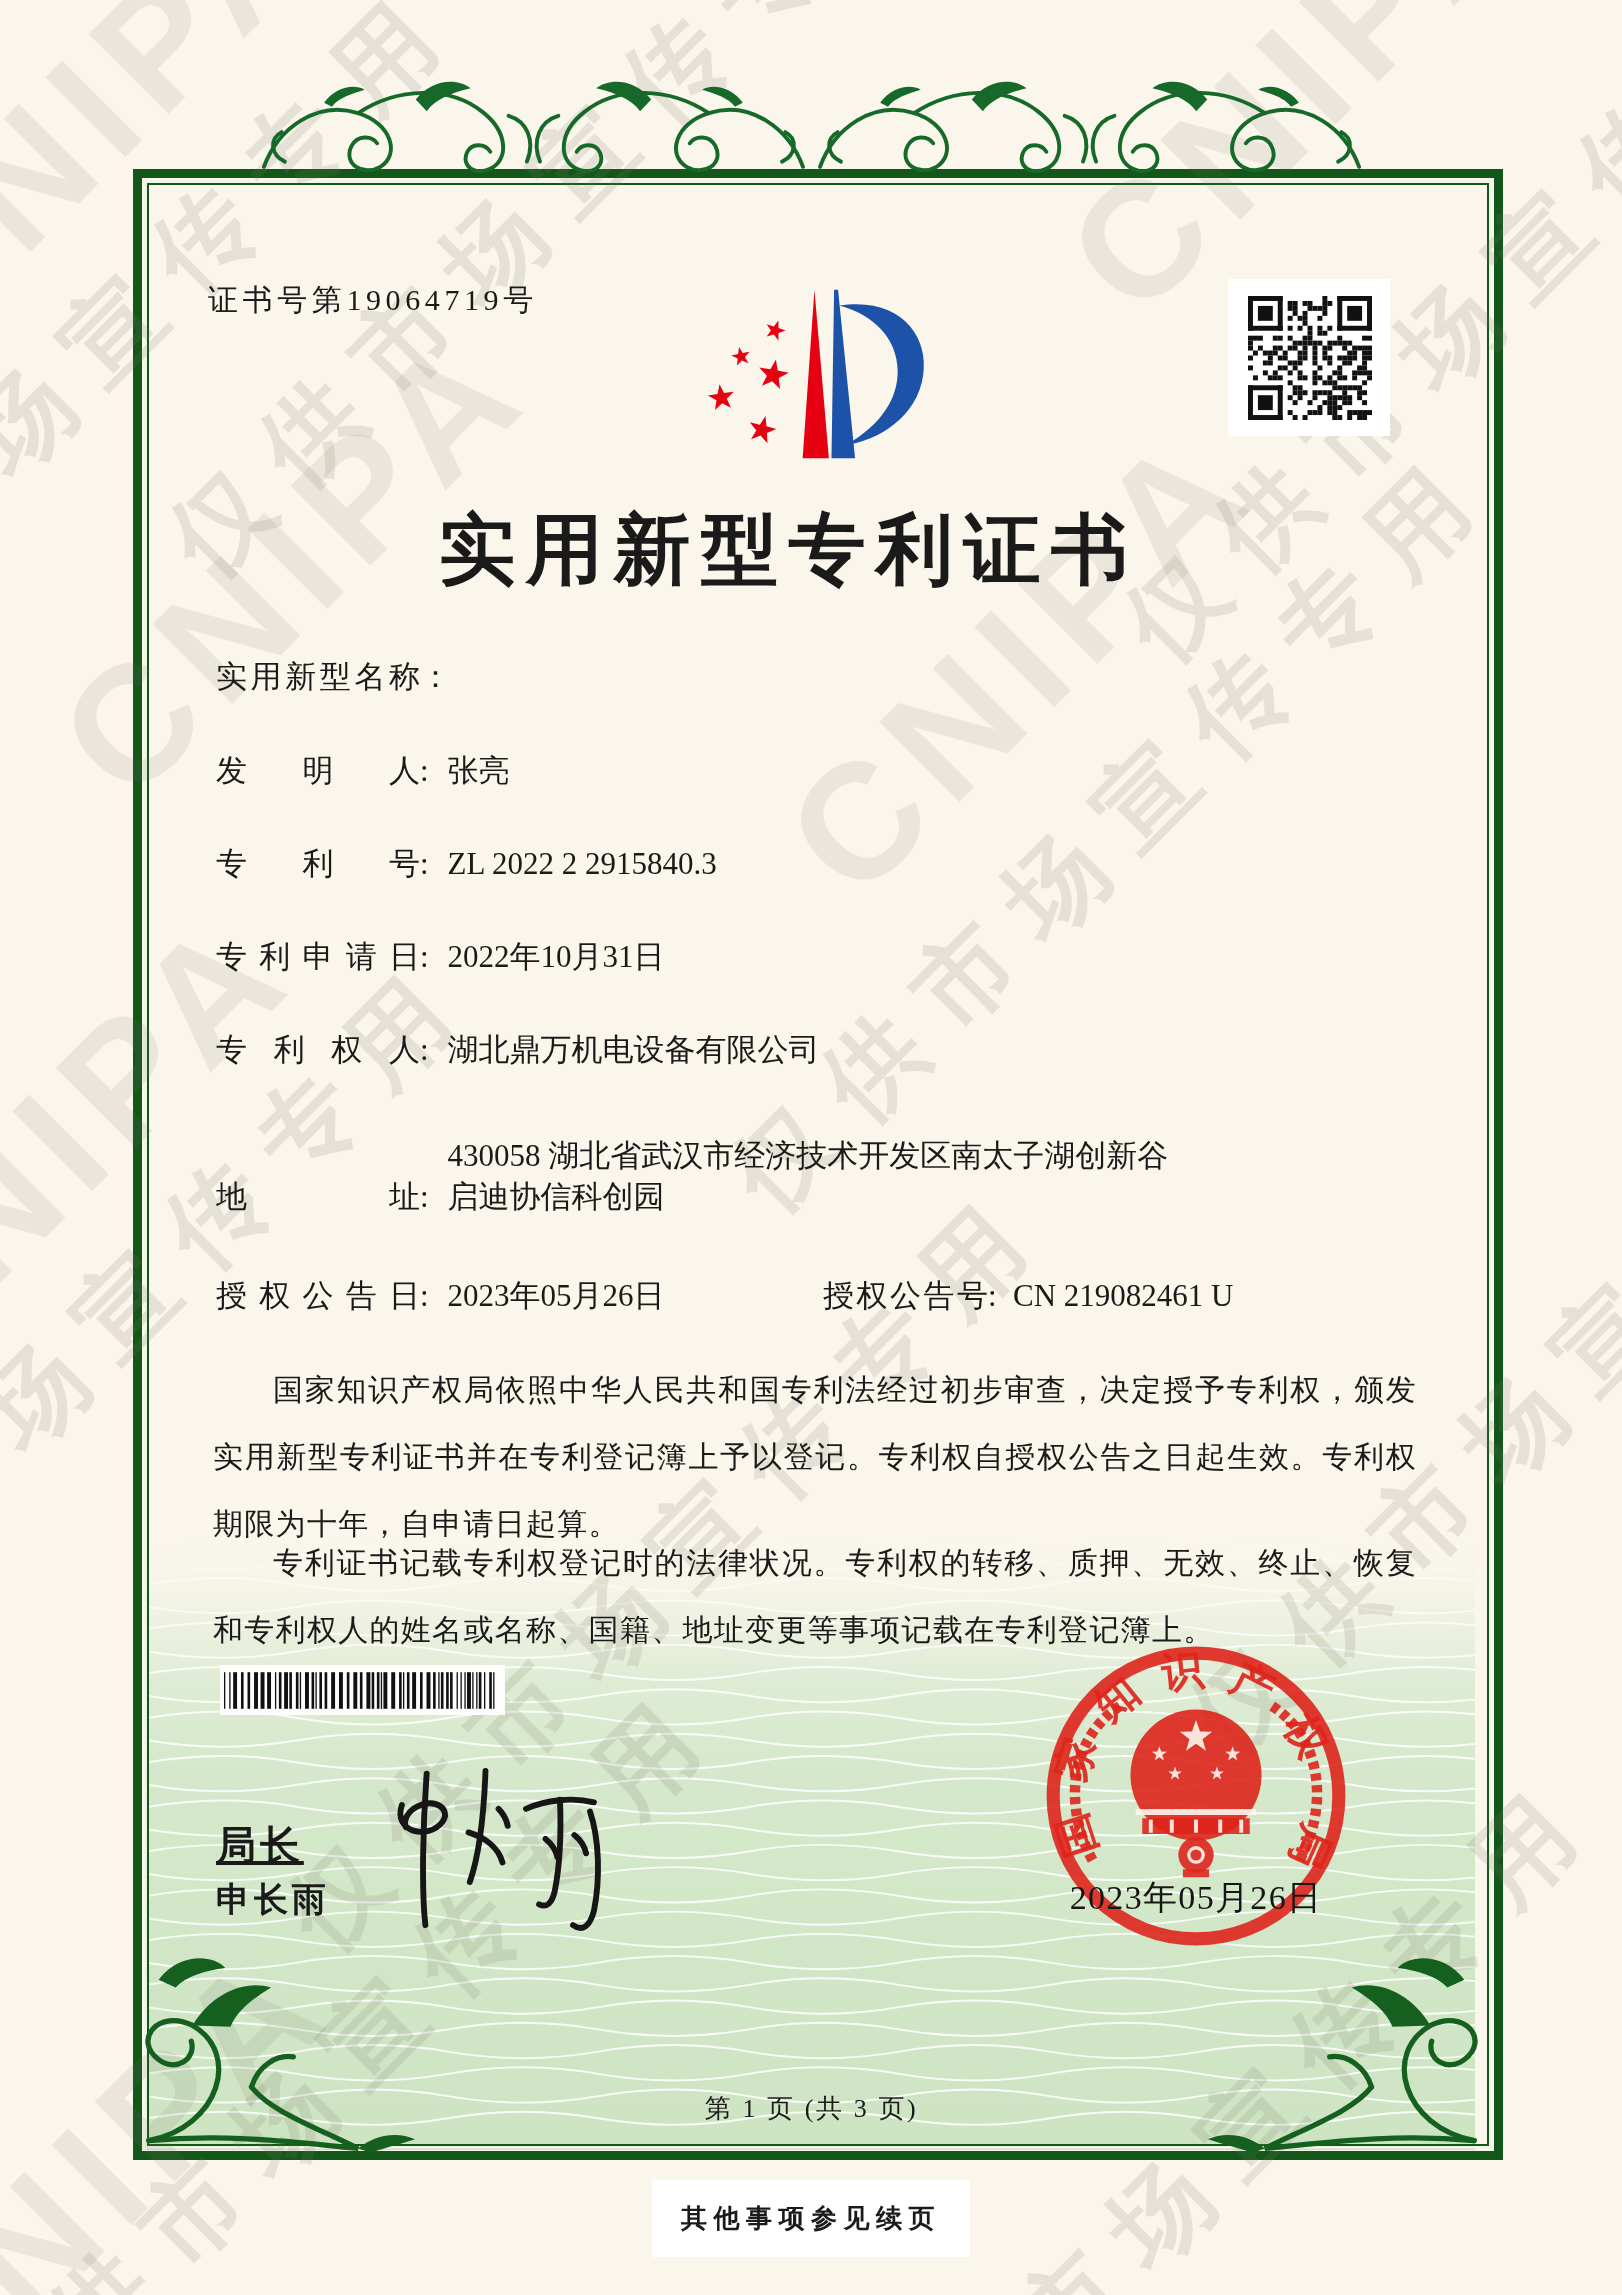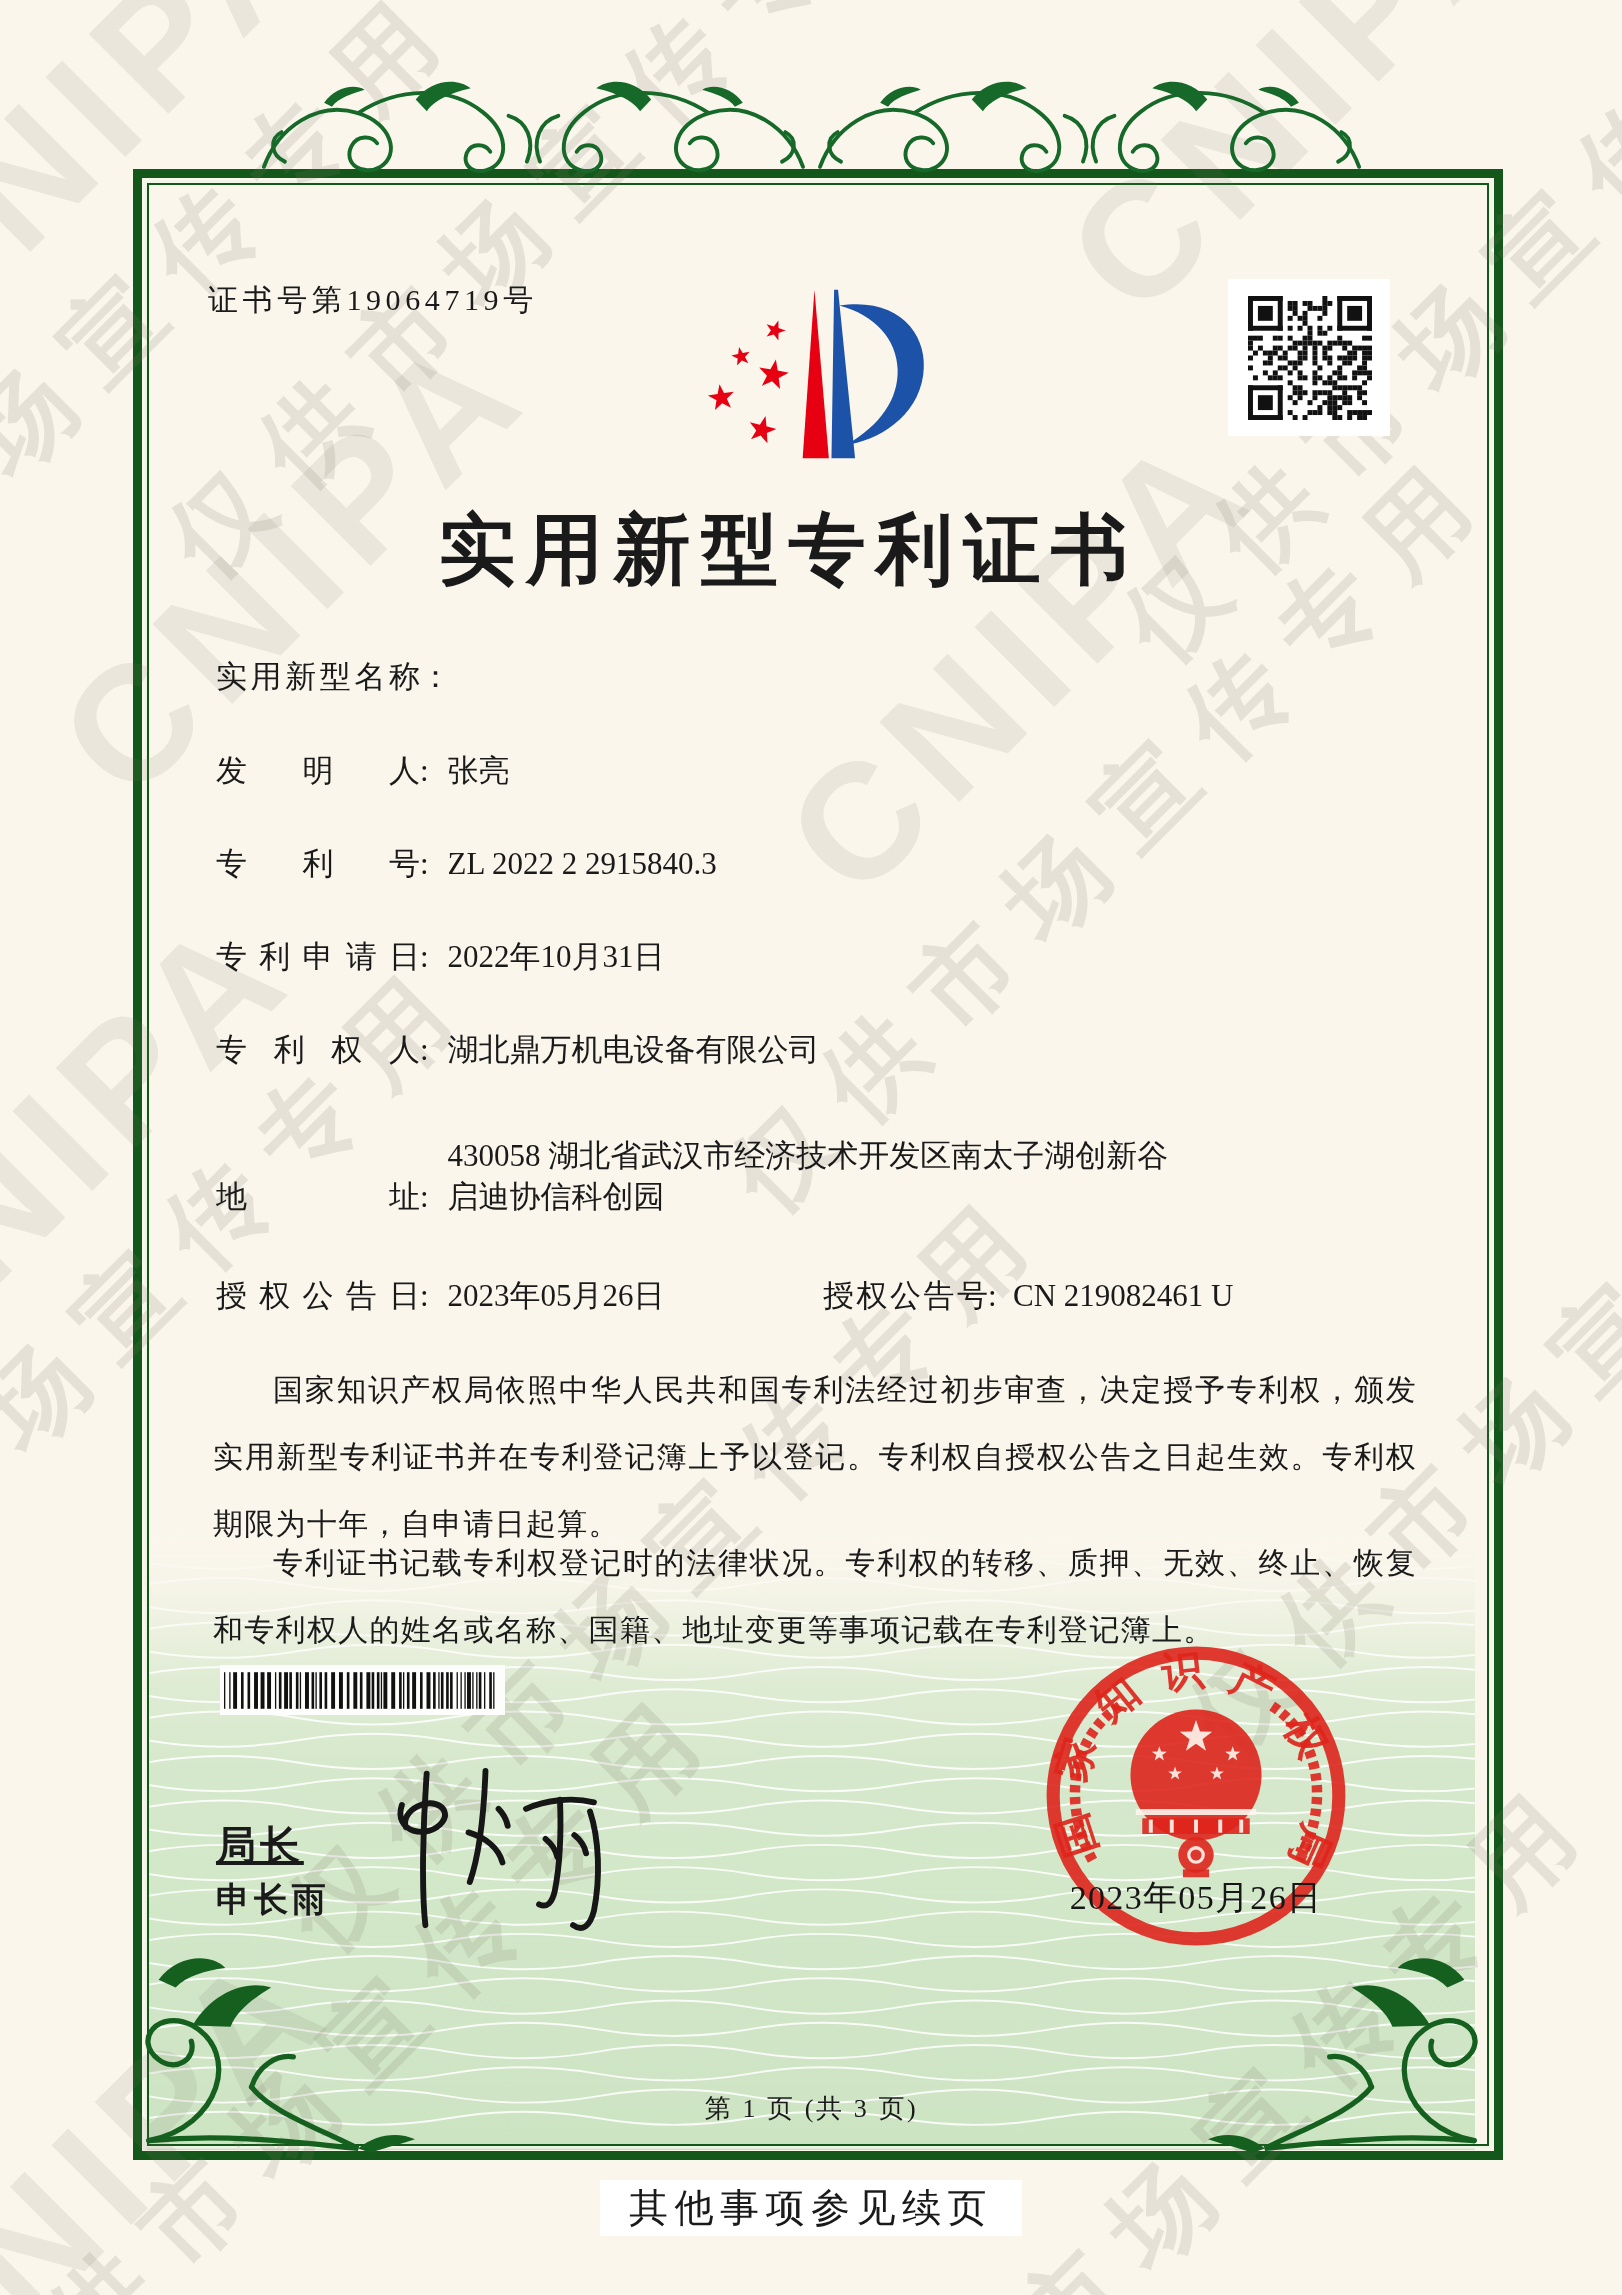--- a/index.html
+++ b/index.html
@@ -60,21 +60,21 @@
     font-size:30px;line-height:67px;letter-spacing:1.3px;
     text-indent:2em;text-align:justify;
   }
   .director-label{left:216px;top:1818px;font-size:40px;font-weight:700;z-index:6;
     font-family:"Liberation Sans","DejaVu Sans",sans-serif;letter-spacing:3.9px;text-decoration:underline;}
   .director-name{left:216px;top:1877px;font-size:34px;font-weight:700;z-index:6;
     font-family:"Liberation Sans","DejaVu Sans",sans-serif;letter-spacing:3.9px;}
   .page-info{left:0;top:2091px;width:1623px;text-align:center;font-size:26px;z-index:5;letter-spacing:2.6px;}
   .note-box{
     left:811px;top:2180px;transform:translateX(-50%);z-index:5;
-    background:#ffffff;padding:1px 29px;font-size:39px;font-weight:400;letter-spacing:6.5px;
+    background:#ffffff;padding:21px 29px;font-size:26px;font-weight:700;letter-spacing:6.5px;
   }
   .barcode-box{left:220px;top:1665px;width:285px;height:50px;background:#fdfdfb;z-index:5;}
   .qr-box{left:1228px;top:279px;width:162px;height:157px;background:#ffffff;z-index:5;}
   svg text{font-family:"Liberation Serif","DejaVu Serif",serif;}
 </style>
 </head>
 <body>
 
 <div class="wm wm-br" style="left:92px;top:111px">CNIPA</div>
 <div class="wm wm-br" style="left:294px;top:563px">CNIPA</div>

